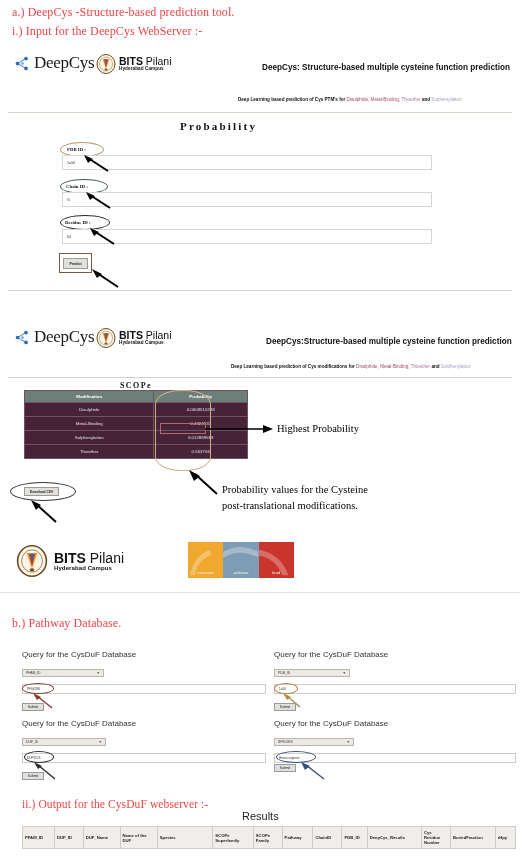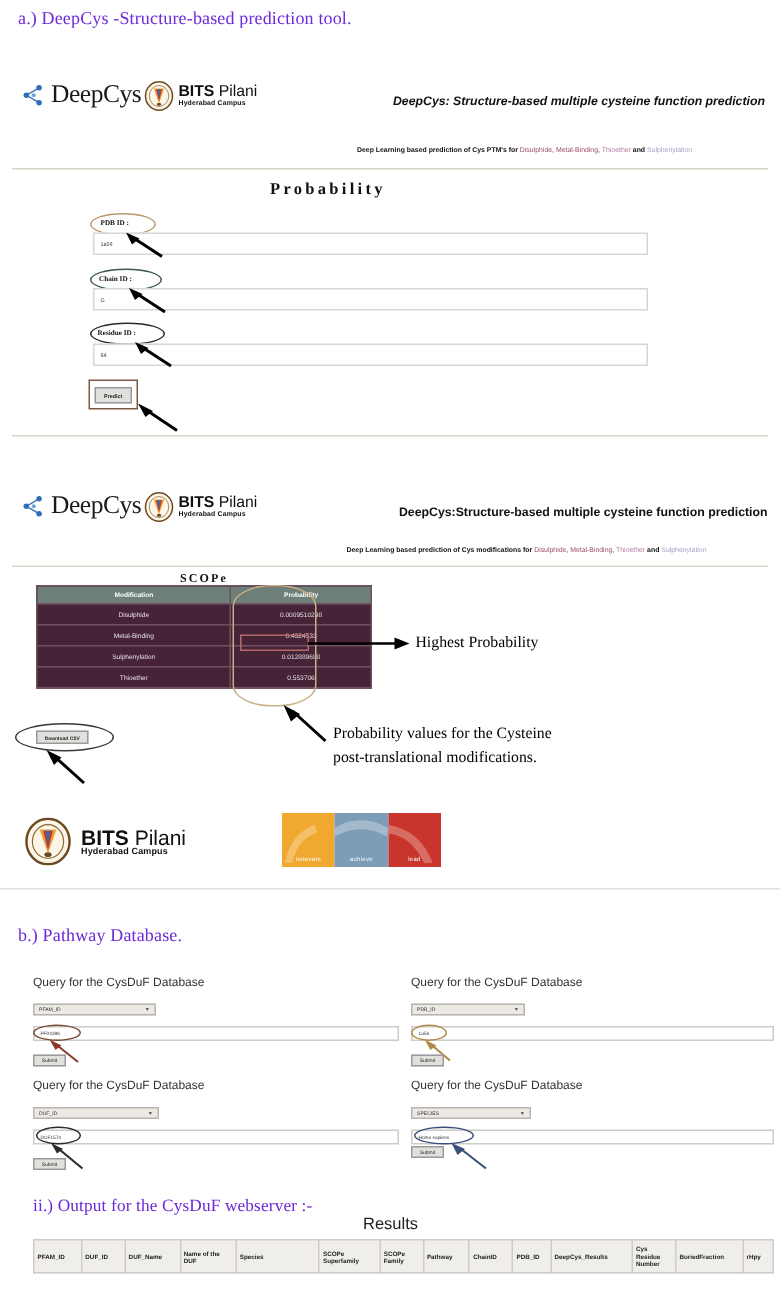--- a/index.html
+++ b/index.html
@@ -11,21 +11,21 @@
     color:#000;
     overflow:hidden;
     position:relative;
   }
   .page { position:relative; width:520px; height:863px; }
 
   
   .caption {
     font-family:"Liberation Serif", serif;
     font-size:11.5px;
-    color:#6d28d9;
+    color:#ef4444;
     letter-spacing:.1px;
   }
 
   
   .webpanel { position:absolute; left:0; width:520px; background:#fff; }
   .deepcys-logo { position:absolute; display:flex; align-items:center; gap:3px; }
   .mol-icon { width:17px; height:17px; }
   .deepcys-word {
     font-family:"Liberation Serif", serif;
     font-size:17px; color:#1a1a1a; letter-spacing:-.3px;
@@ -157,20 +157,21 @@
     font-size:4.2px; font-weight:bold; text-align:left;
     padding:3px 2px; vertical-align:middle;
   }
 </style>
 </head>
 <body>
 
 <div class="page">
 
   <div class="caption" style="position:absolute;left:12px;top:5px;font-size:12px;">a.) DeepCys -Structure-based prediction tool.</div>
+  <div class="caption" style="position:absolute;left:12px;top:24px;font-size:12px;">i.) Input for the DeepCys WebServer :-</div>
 
   <div class="webpanel" style="top:44px;height:100px;">
 
     <div class="deepcys-logo" style="left:14px;top:9px;">
       <svg class="mol-icon" viewBox="0 0 24 24">
         <circle cx="5" cy="12" r="2.6" fill="#2f6fb5"></circle>
         <circle cx="17" cy="5" r="2.6" fill="#2f6fb5"></circle>
         <circle cx="17" cy="19" r="2.6" fill="#2f6fb5"></circle>
         <circle cx="12" cy="12" r="1.9" fill="#6aa6d8"></circle>
         <line x1="5" y1="12" x2="17" y2="5" stroke="#2f6fb5" stroke-width="1.3"></line>
@@ -190,21 +191,21 @@
       </svg>
       <div class="bits-text">
         <div class="bits-top">
           <span>BITS</span>
           <span class="pilani">Pilani</span>
         </div>
         <div class="bits-sub">Hyderabad Campus</div>
       </div>
     </div>
 
-    <div class="apptitle" style="left:262px;top:19px;font-style:italic;">DeepCys: Structure-based multiple cysteine function prediction</div>
+    <div class="apptitle" style="left:262px;top:19px;">DeepCys: Structure-based multiple cysteine function prediction</div>
 
     <div class="subtitle" style="left:238px;top:53px;">
       <span class="b">Deep Learning</span>
       <span class="b">based prediction of Cys PTM's for</span>
       <span class="c1">Disulphide</span><span>,</span>
       <span class="c2">Metal-Binding</span><span>,</span>
       <span class="c3">Thioether</span>
       <span class="b">and</span>
       <span class="c4">Sulphenylation</span>
     </div>

